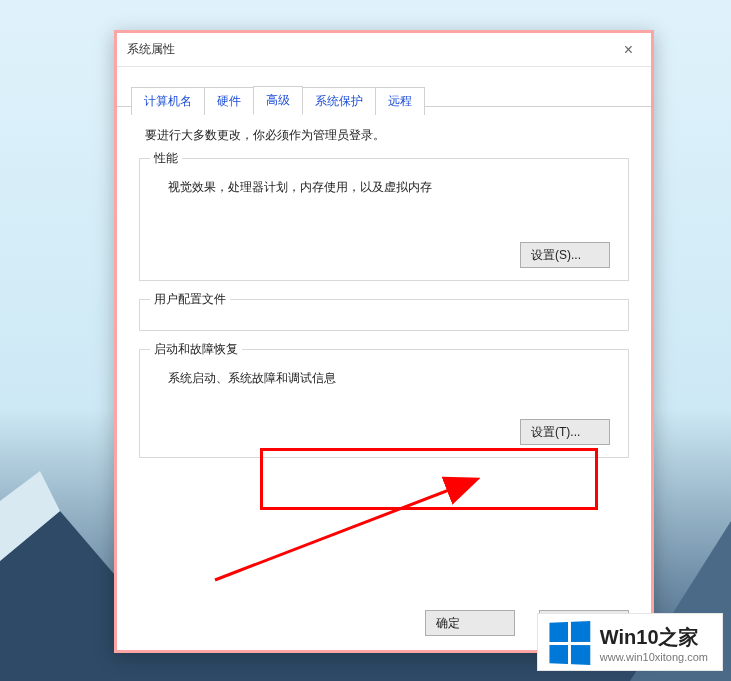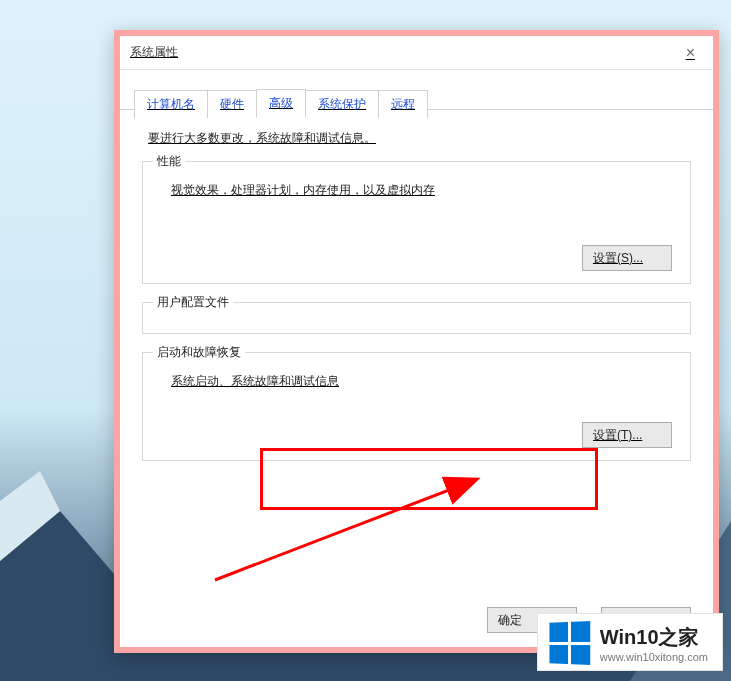--- a/index.html
+++ b/index.html
@@ -16,26 +16,25 @@
       position: absolute;
       bottom: 0;
       left: 0;
       width: 731px;
       height: 280px;
     }
     .dialog {
       position: absolute;
       left: 114px;
       top: 30px;
-      width: 605px;
+      width: 540px;
       height: 623px;
       background: #ffffff;
-      border: 6px solid #fca5a5;
+      border: 3px solid #fca5a5;
       box-shadow: 0 4px 18px rgba(0,0,0,0.25);
-      text-decoration: underline;
     }
     .titlebar {
       height: 34px;
       display: flex;
       align-items: center;
       padding: 0 10px;
       border-bottom: 1px solid #e5e5e5;
     }
     .titlebar .title { color: #333; font-size: 12px; }
     .titlebar .close {
@@ -176,21 +175,21 @@
 
   <div class="tabs">
     <div class="tab">计算机名</div>
     <div class="tab">硬件</div>
     <div class="tab active">高级</div>
     <div class="tab">系统保护</div>
     <div class="tab">远程</div>
   </div>
 
   <div class="content">
-    <div class="intro">要进行大多数更改，系统故障和调试信息。</div>
+    <div class="intro">要进行大多数更改，你必须作为管理员登录。</div>
 
     <div class="group">
       <span class="legend">性能</span>
       <div class="desc">视觉效果，处理器计划，内存使用，以及虚拟内存</div>
       <div class="btn-row-right">
         <button class="btn">设置(S)...</button>
       </div>
     </div>
 
     <div class="group short">

